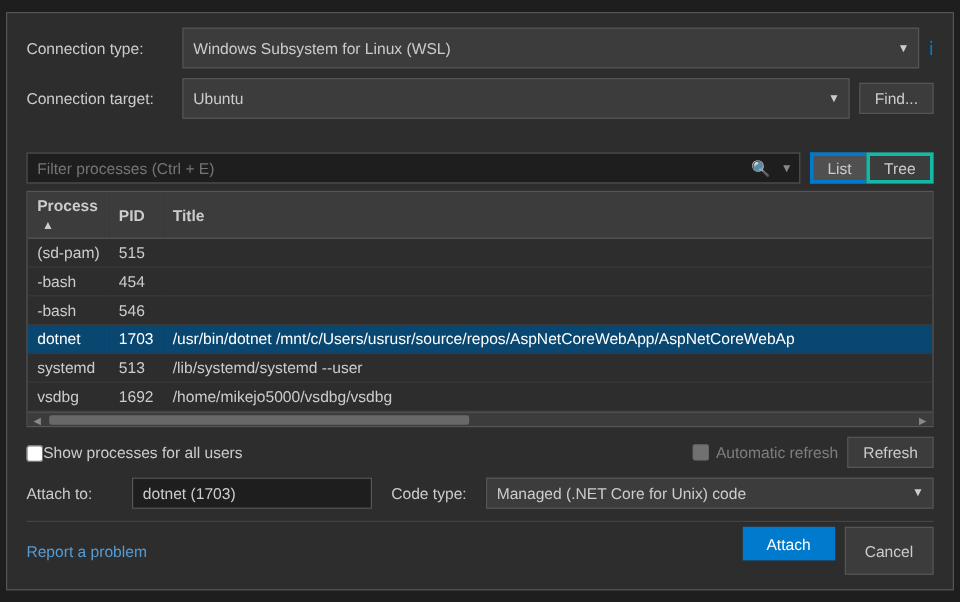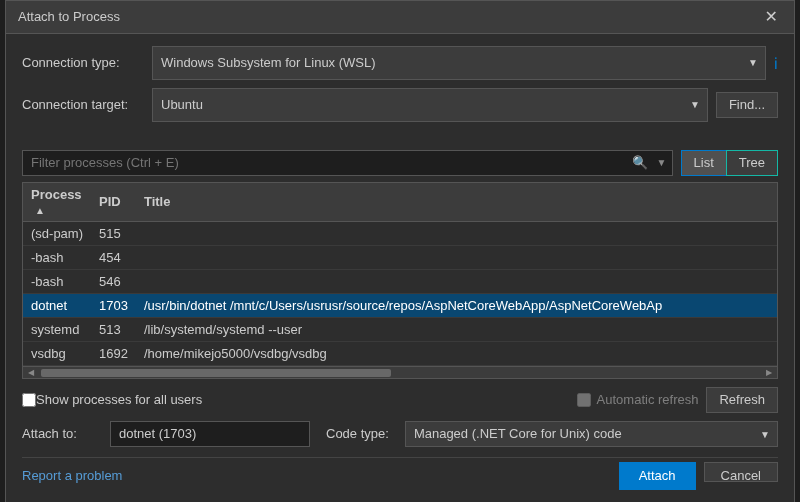--- a/index.html
+++ b/index.html
@@ -131,21 +131,21 @@
       color: #888;
       font-size: 10px;
       cursor: pointer;
     }
     .view-buttons {
       display: flex;
       margin-left: 8px;
     }
     .view-btn {
       background: #3c3c3c;
-      border: 1px solid #14b8a6;
+      border: 3px solid #14b8a6;
       color: #cccccc;
       padding: 3px 12px;
       font-size: 13px;
       cursor: pointer;
       height: 26px;
     }
     .view-btn.active {
       background: #505050;
       border-color: #007acc;
     }
@@ -338,35 +338,31 @@
       cursor: pointer;
       height: 28px;
     }
     .cancel-btn {
       background: #3c3c3c;
       border: 1px solid #555;
       color: #cccccc;
       padding: 5px 16px;
       font-size: 13px;
       cursor: pointer;
-      height: 20px;
+      height: 40px;
     }
     .disabled-checkbox {
       opacity: 0.5;
     }
   </style>
 </head>
 <body>
 
 <div class="dialog">
 
-  <div class="title-bar">
-    <span class="title-bar-title">Attach to Process</span>
-    <button class="close-btn">✕</button>
-  </div>
 
   <div class="content">
 
     <div class="form-row">
       <label class="form-label">Connection type:</label>
       <div class="select-wrapper">
         <select class="form-select"><option>Windows Subsystem for Linux (WSL)</option><option>Local</option><option>Remote</option></select>
         <span class="select-arrow">▼</span>
       </div>
       <span class="info-icon">ℹ</span>

